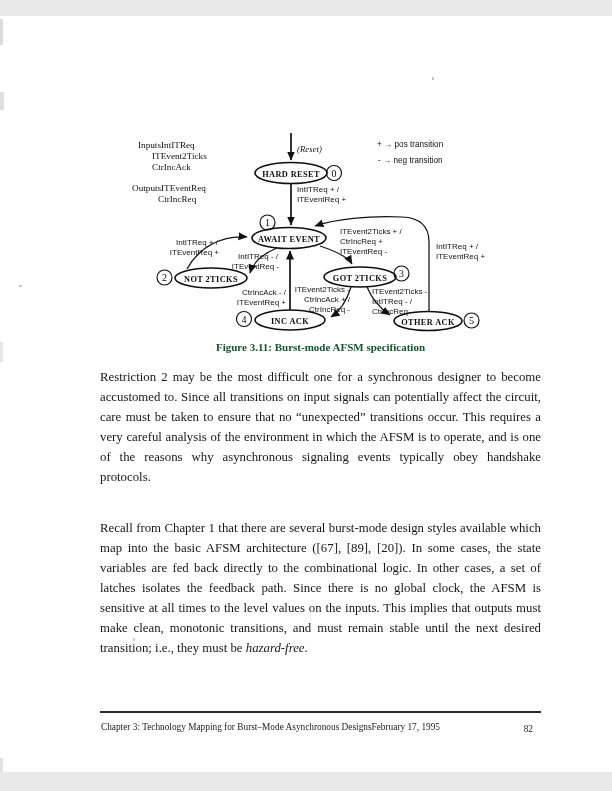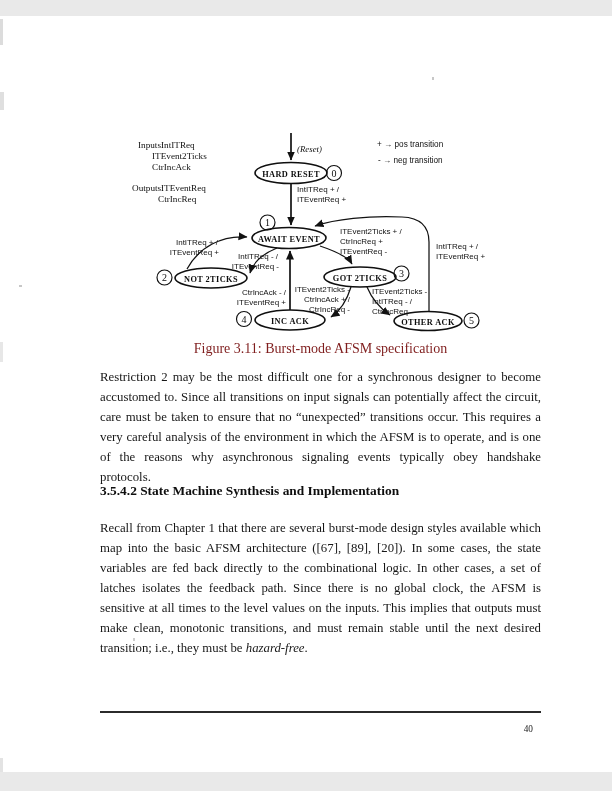--- a/index.html
+++ b/index.html
@@ -18,21 +18,21 @@
   .dio{font-family:"Liberation Serif", serif;font-size:9.2px;fill:#111;}
   .dstate{font-family:"Liberation Serif", serif;font-weight:bold;font-size:8.3px;letter-spacing:0.4px;fill:#0d0d0d;}
   .dnum{font-family:"Liberation Serif", serif;font-size:10px;fill:#0d0d0d;}
   .edge{fill:none;stroke:#121212;stroke-width:1.25;}
   .edge-bold{fill:none;stroke:#121212;stroke-width:1.7;}
   .node{fill:none;stroke:#0f0f0f;stroke-width:1.6;}
   .numcircle{fill:none;stroke:#0f0f0f;stroke-width:1.15;}
   
   .caption{
     position:absolute;left:100px;top:325px;width:441px;text-align:center;
-    font-weight:normal;font-size:14px;color:#7f1d1d;
+    font-weight:bold;font-size:11px;color:#14532d;
   }
   .para{
     position:absolute;left:100px;width:441px;
     font-size:12.8px;line-height:20px;text-align:justify;color:#171717;
   }
   .p1{top:351px;}
   .p2{top:502px;}
   .p3{top:629px;}
   .section-heading{
     position:absolute;left:100px;top:467px;width:441px;
@@ -172,21 +172,21 @@
       <text class="dlabel" x="372" y="278">ITEvent2Ticks -</text>
       <text class="dlabel" x="372" y="288">IntITReq - /</text>
       <text class="dlabel" x="372" y="298">CtrIncReq -</text>
     </g>
   </svg>
 
   <div class="caption">Figure 3.11: Burst-mode AFSM specification</div>
 
   <div class="para p1">Restriction 2 may be the most difficult one for a synchronous designer to become accustomed to. Since all transitions on input signals can potentially affect the circuit, care must be taken to ensure that no “unexpected” transitions occur. This requires a very careful analysis of the environment in which the AFSM is to operate, and is one of the reasons why asynchronous signaling events typically obey handshake protocols.</div>
 
-  <div class="section-heading">3.5.4.2 State Machine Synthesis and Implementation</div>
 
   <div class="para p2"><span>Recall from Chapter 1 that there are several burst-mode design styles available which map into the basic AFSM architecture ([67], [89], [20]). In some cases, the state variables are fed back directly to the combinational logic. In other cases, a set of latches isolates the feedback path. Since there is no global clock, the AFSM is sensitive at all times to the level values on the inputs. This implies that outputs must make clean, monotonic transitions, and must remain stable until the next desired transition; i.e., they must be </span><em>hazard-free</em><span>.</span></div>
 
 
   <div class="footer-rule"></div>
-  <div class="page-number">40</div>
+  <div class="footer-text">Chapter 3: Technology Mapping for Burst–Mode Asynchronous DesignsFebruary 17, 1995</div>
+  <div class="page-number">82</div>
 
 </div>
 
 </body></html>

